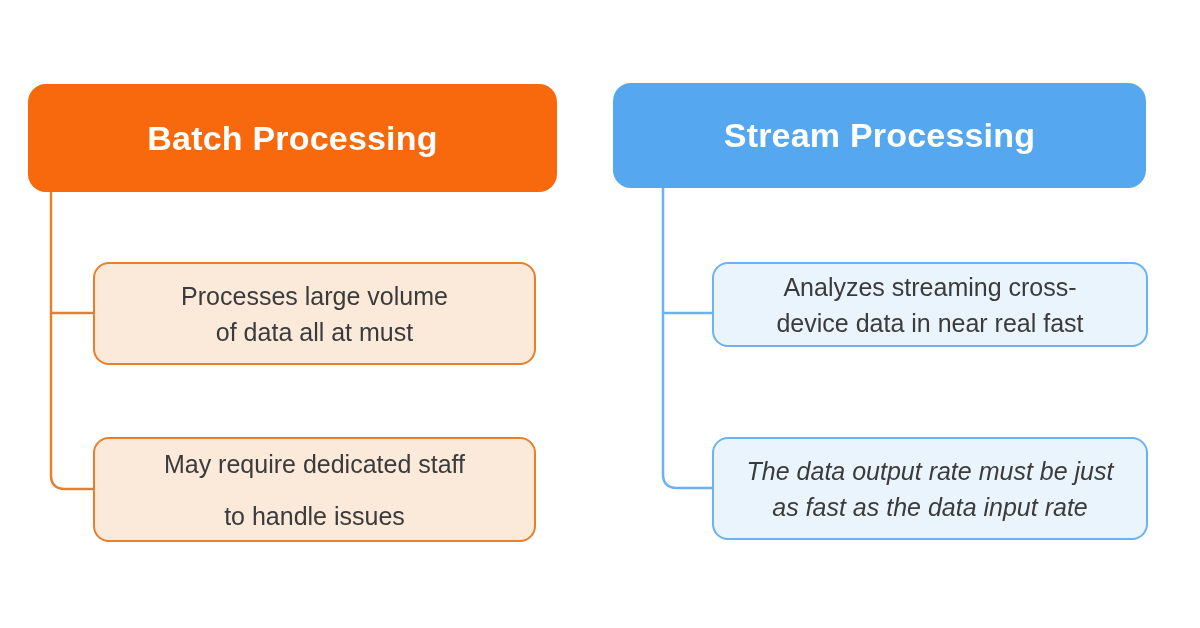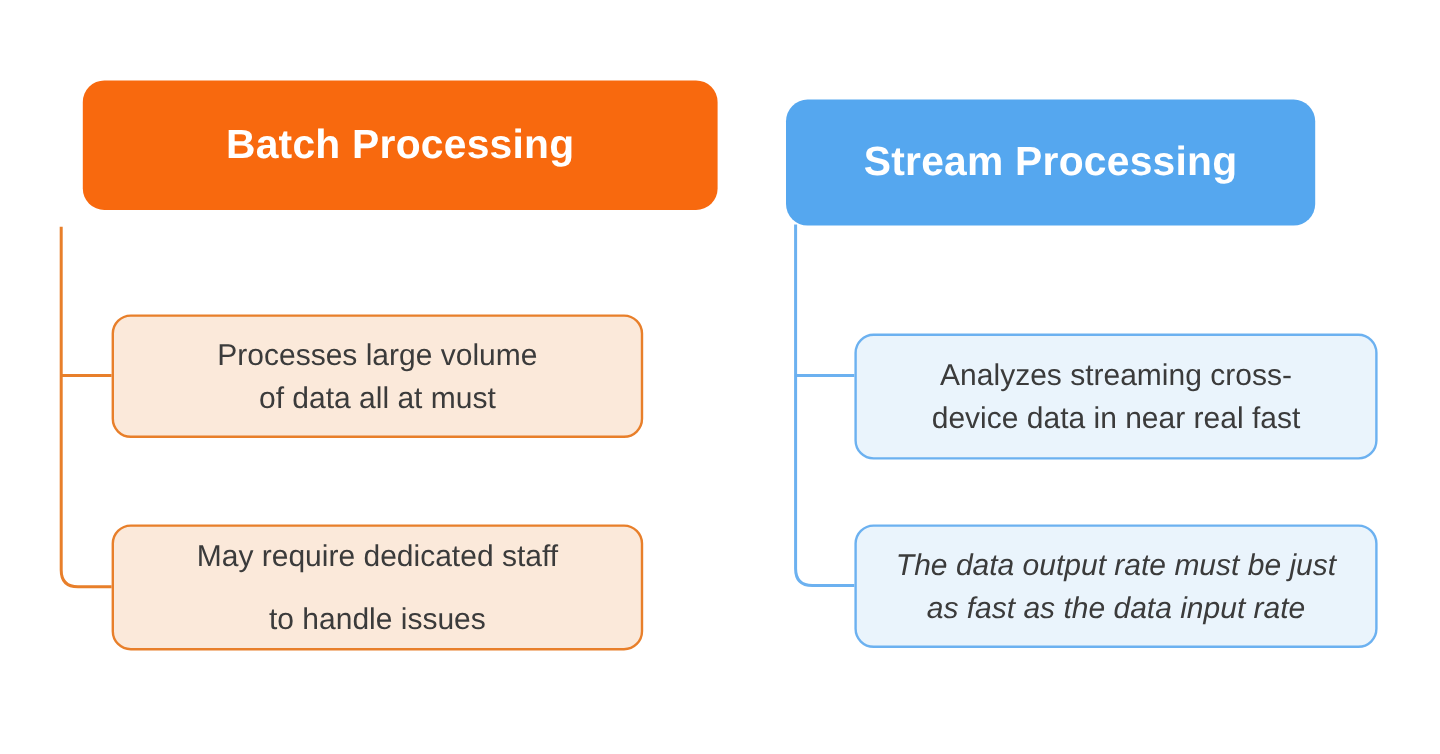--- a/index.html
+++ b/index.html
@@ -57,25 +57,25 @@
     background: var(--color-batch-fill, #fbe9da);
     border: 2.5px solid var(--color-batch-border, #e87f2a);
   }
   .child-box.stream {
     background: var(--color-stream-fill, #eaf4fc);
     border: 2.5px solid var(--color-stream-border, #6cb1f0);
   }
   .line { display: block; }
 
   
-  #batch-header  { left: 28px;  top: 67px;  width: 529px; height: 108px; margin-left: 41px; }
-  #stream-header { left: 655px; top: 83px;  width: 441px; height: 105px; }
+  #batch-header  { left: 28px;  top: 84px;  width: 529px; height: 108px; }
+  #stream-header { left: 613px; top: 83px;  width: 533px; height: 105px; }
   #batch-item-1  { left: 93px;  top: 262px; width: 443px; height: 103px; }
   #batch-item-2  { left: 93px;  top: 437px; width: 443px; height: 105px; gap: 16px; }
-  #stream-item-1 { left: 712px; top: 262px; width: 436px; height: 105px; margin-top: 16px; }
+  #stream-item-1 { left: 712px; top: 262px; width: 436px; height: 85px; }
   #stream-item-2 { left: 712px; top: 437px; width: 436px; height: 103px; font-style: italic; }
 </style>
 </head>
 <body>
 
 <div class="canvas">
 
   <svg class="connector-svg" width="1200" height="628" viewBox="0 0 1200 628">
     <path d="M51 189 L51 475 Q51 489 65 489 L93 489" fill="none" stroke-width="2.5" stroke="#e87f2a"></path>
     <path d="M51 313 L93 313" fill="none" stroke-width="2.5" stroke="#e87f2a"></path>

